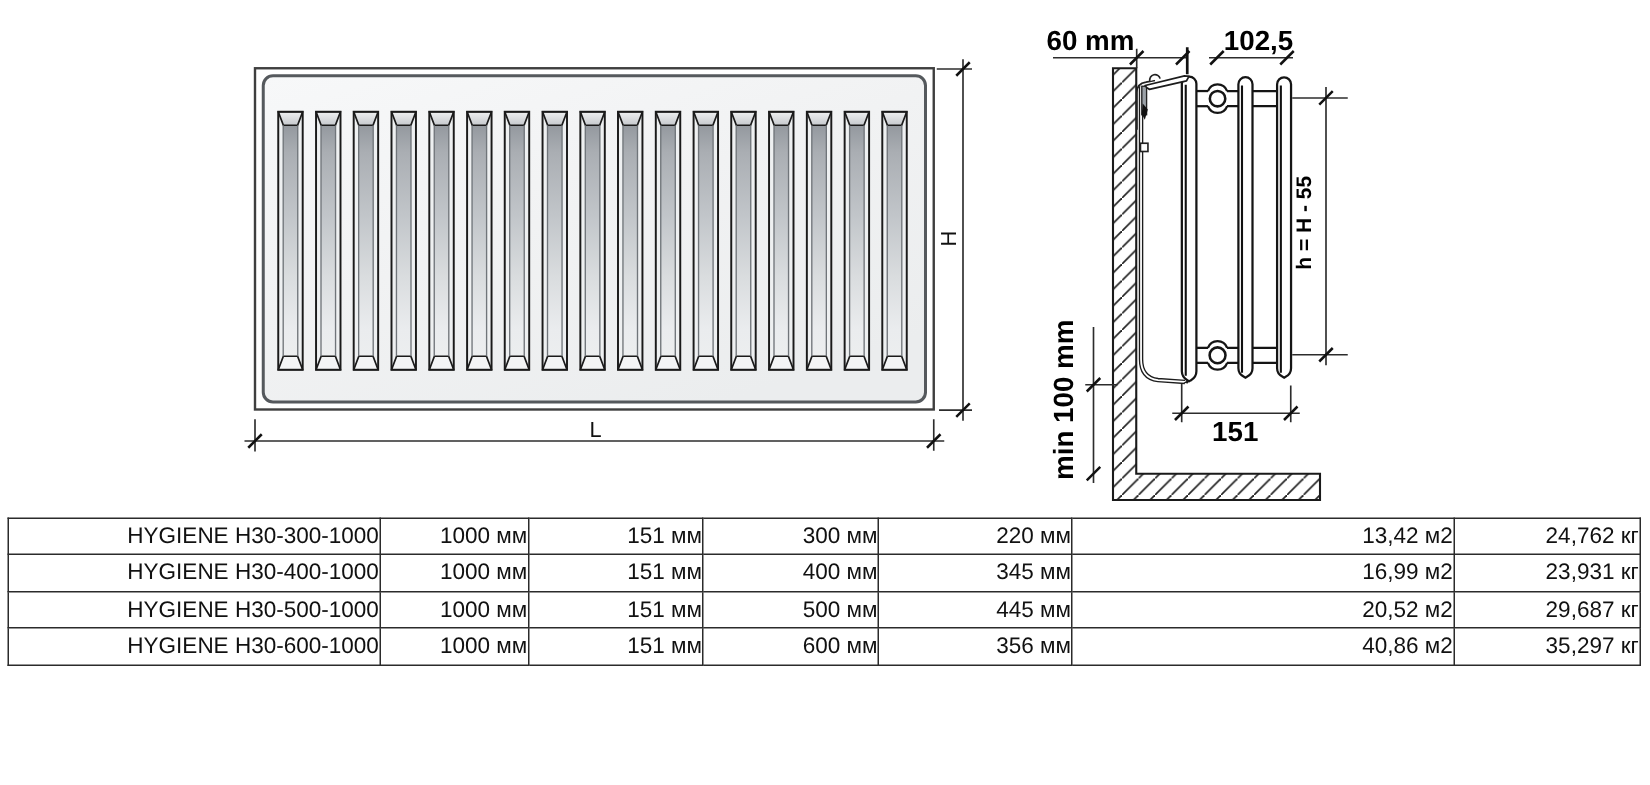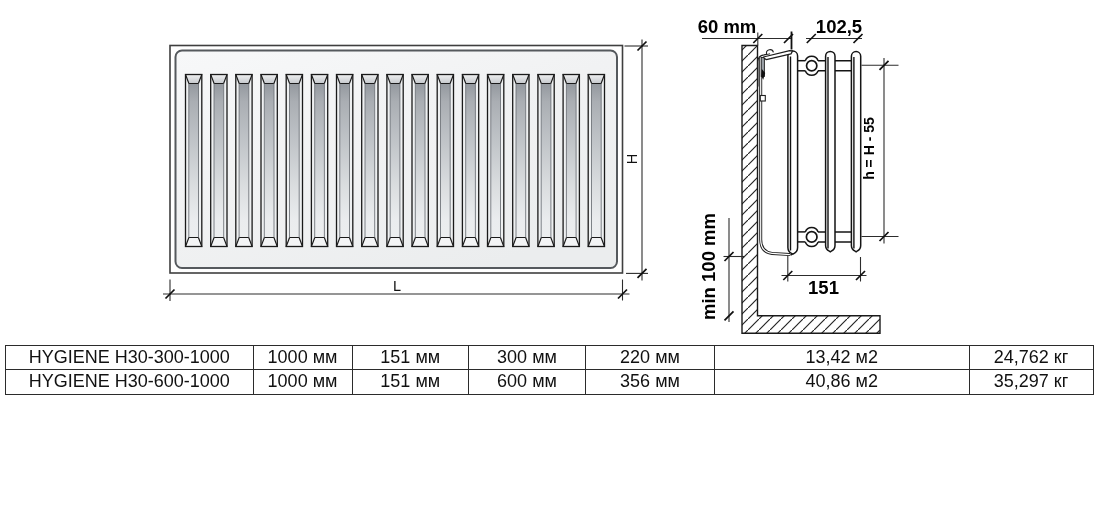--- a/index.html
+++ b/index.html
@@ -2,21 +2,21 @@
 <html><head>
 <meta charset="utf-8">
 <style>
 html,body{margin:0;padding:0;background:#fff;}
 body{width:1100px;height:523px;position:relative;font-family:"Liberation Sans",sans-serif;}
 #diag{position:absolute;left:0;top:0;}
 table{position:absolute;left:5px;top:345px;border-collapse:collapse;table-layout:fixed;width:1087px;font-family:"Liberation Sans",sans-serif;color:#111;}
 td,th{border:1.3px solid #2b2b2b;text-align:center;vertical-align:middle;padding:0;font-weight:normal;overflow:hidden;}
 table{border:1.6px solid #222;}
 th{font-size:17.2px;}
-td{font-size:18px;height:23.4px;line-height:23.4px;white-space:nowrap;}
+td{font-size:15px;height:23.4px;line-height:23.4px;white-space:nowrap;text-align:right;}
 .h2l{line-height:34px;}
 </style>
 </head>
 <body>
 
 <svg id="diag" width="1100" height="340" viewBox="0 0 1100 340">
 <defs>
 <linearGradient id="sheen" x1="0" y1="0" x2="0.7" y2="1">
 <stop offset="0" stop-color="#f7f8f9"></stop>
 <stop offset="0.5" stop-color="#f1f2f3"></stop>
@@ -215,21 +215,39 @@
 <tr>
         <td>HYGIENE H30-300-1000</td>
         <td>1000 мм</td>
         <td>151 мм</td>
         <td>300 мм</td>
         <td>220 мм</td>
         <td>13,42 м2</td>
         <td>24,762 кг</td>
       </tr>
 
-
+<tr>
+        <td>HYGIENE H30-400-1000</td>
+        <td>1000 мм</td>
+        <td>151 мм</td>
+        <td>400 мм</td>
+        <td>345 мм</td>
+        <td>16,99 м2</td>
+        <td>23,931 кг</td>
+      </tr>
+
+<tr>
+        <td>HYGIENE H30-500-1000</td>
+        <td>1000 мм</td>
+        <td>151 мм</td>
+        <td>500 мм</td>
+        <td>445 мм</td>
+        <td>20,52 м2</td>
+        <td>29,687 кг</td>
+      </tr>
 
 <tr>
         <td>HYGIENE H30-600-1000</td>
         <td>1000 мм</td>
         <td>151 мм</td>
         <td>600 мм</td>
         <td>356 мм</td>
         <td>40,86 м2</td>
         <td>35,297 кг</td>
       </tr>

